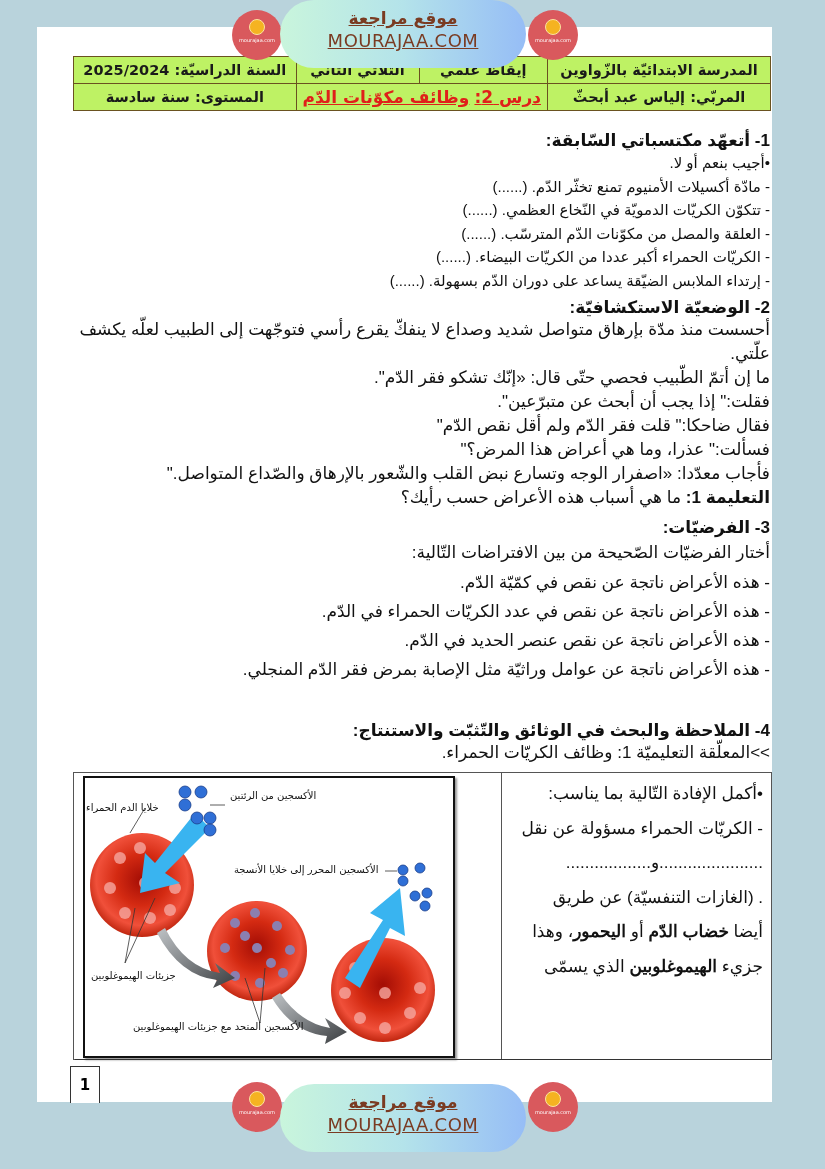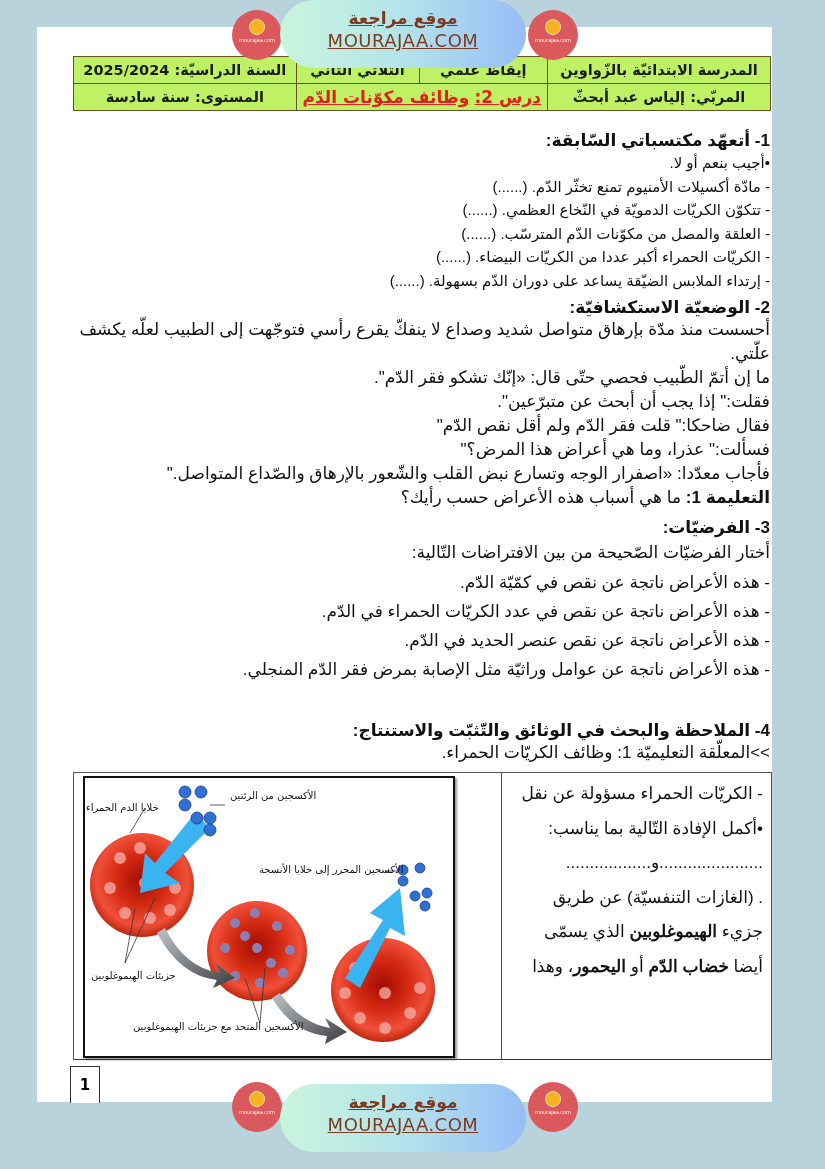--- a/index.html
+++ b/index.html
@@ -155,29 +155,29 @@
   <div class="s3">- هذه الأعراض ناتجة عن عوامل وراثيّة مثل الإصابة بمرض فقر الدّم المنجلي.</div>
 </div>
 
 <div class="content" style="top:720px;">
   <div class="h">4- الملاحظة والبحث في الوثائق والتّثبّت والاستنتاج:</div>
   <div class="s2">&gt;&gt;المعلّقة التعليميّة 1: وظائف الكريّات الحمراء.</div>
 </div>
 
 <div class="doc-box">
   <div class="doc-text">
+    <div>•أكمل الإفادة التّالية بما يناسب:</div>
     <div>- الكريّات الحمراء مسؤولة عن نقل</div>
-    <div>•أكمل الإفادة التّالية بما يناسب:</div>
     <div>......................و..................</div>
     <div>. (الغازات التنفسيّة) عن طريق</div>
     <div>
-      <span>جزيء </span><span class="b">الهيموغلوبين</span><span> الذي يسمّى</span>
+      <span>أيضا </span><span class="b">خضاب الدّم</span><span> أو </span><span class="b">اليحمور</span><span>، وهذا</span>
     </div>
     <div>
-      <span>أيضا </span><span class="b">خضاب الدّم</span><span> أو </span><span class="b">اليحمور</span><span>، وهذا</span>
+      <span>جزيء </span><span class="b">الهيموغلوبين</span><span> الذي يسمّى</span>
     </div>
   </div>
   <div class="doc-fig">
     <div class="fig-frame">
       <svg width="368" height="278" viewBox="0 0 368 278">
         <defs>
           <radialGradient id="rbc" cx="50%" cy="45%" r="55%">
             <stop offset="0%" stop-color="#a30d05"></stop>
             <stop offset="45%" stop-color="#d42a12"></stop>
             <stop offset="80%" stop-color="#f0503a"></stop>
@@ -254,21 +254,21 @@
           <line x1="125" y1="27" x2="140" y2="27"></line>
           <line x1="40" y1="185" x2="50" y2="130"></line>
           <line x1="40" y1="185" x2="70" y2="120"></line>
           <line x1="175" y1="245" x2="160" y2="200"></line>
           <line x1="175" y1="245" x2="180" y2="190"></line>
           <line x1="312" y1="93" x2="300" y2="93"></line>
         </g>
       </svg>
       <span class="fig-label" style="left:1px; top:24px;">خلايا الدم الحمراء</span>
       <span class="fig-label" style="left:145px; top:12px;">الأكسجين من الرئتين</span>
-      <span class="fig-label" style="left:174px; top:86px;">الأكسجين المحرر إلى خلايا الأنسجة</span>
+      <span class="fig-label" style="left:149px; top:86px;">الأكسجين المحرر إلى خلايا الأنسجة</span>
       <span class="fig-label" style="left:6px; top:192px;">جزيئات الهيموغلوبين</span>
       <span class="fig-label" style="left:48px; top:243px;">الأكسجين المتحد مع جزيئات الهيموغلوبين</span>
     </div>
   </div>
 </div>
 
 <div class="footer-line"></div>
 <div class="page-num">1</div>
 
 <div class="badge" style="left:232px; top:1082px;">

